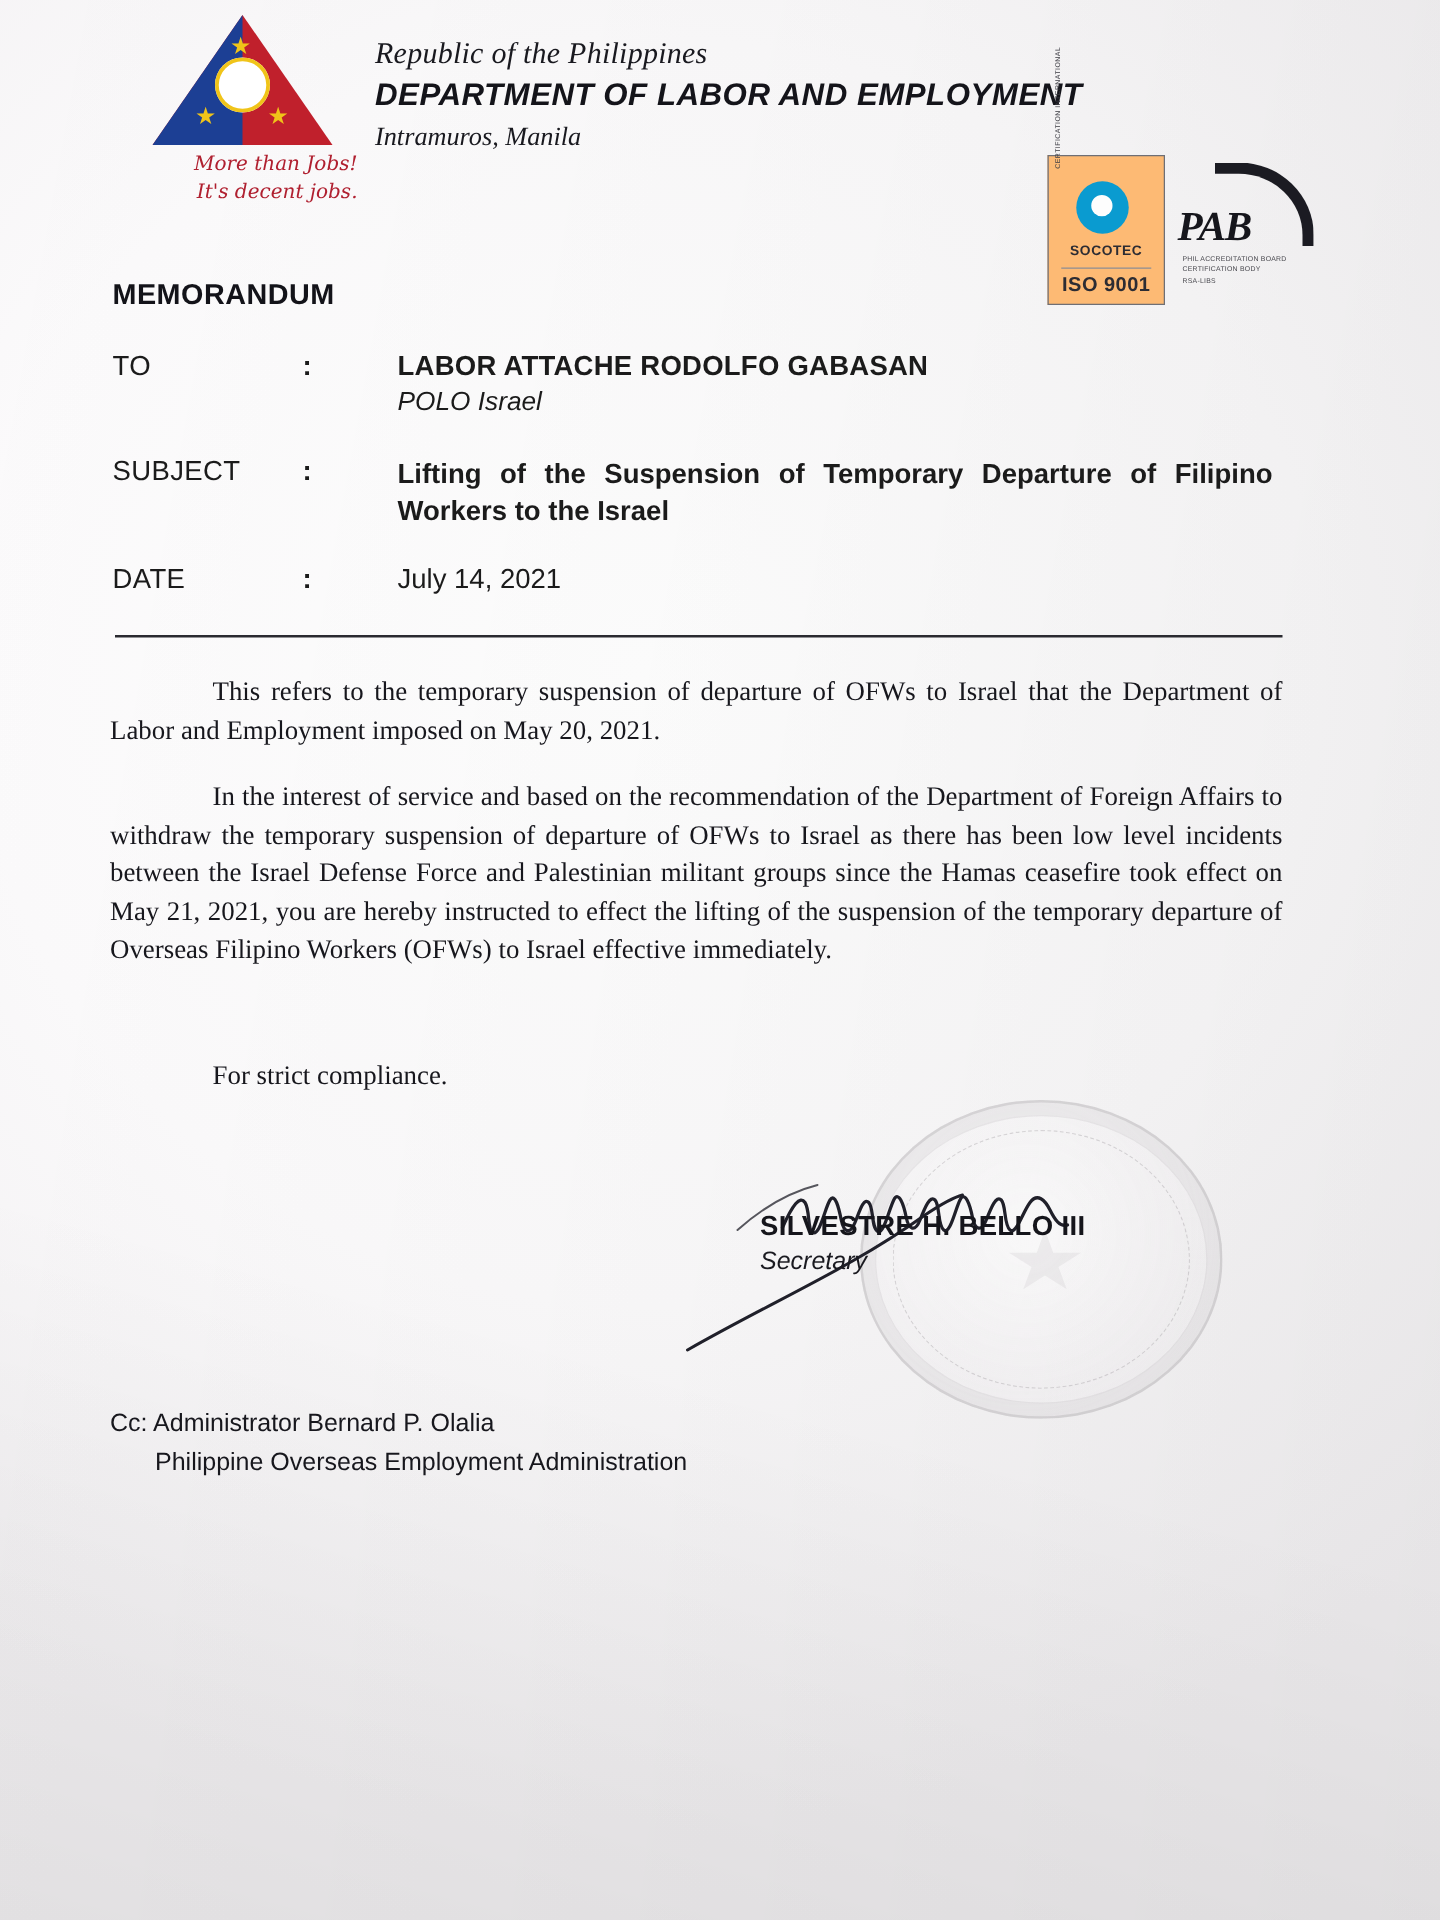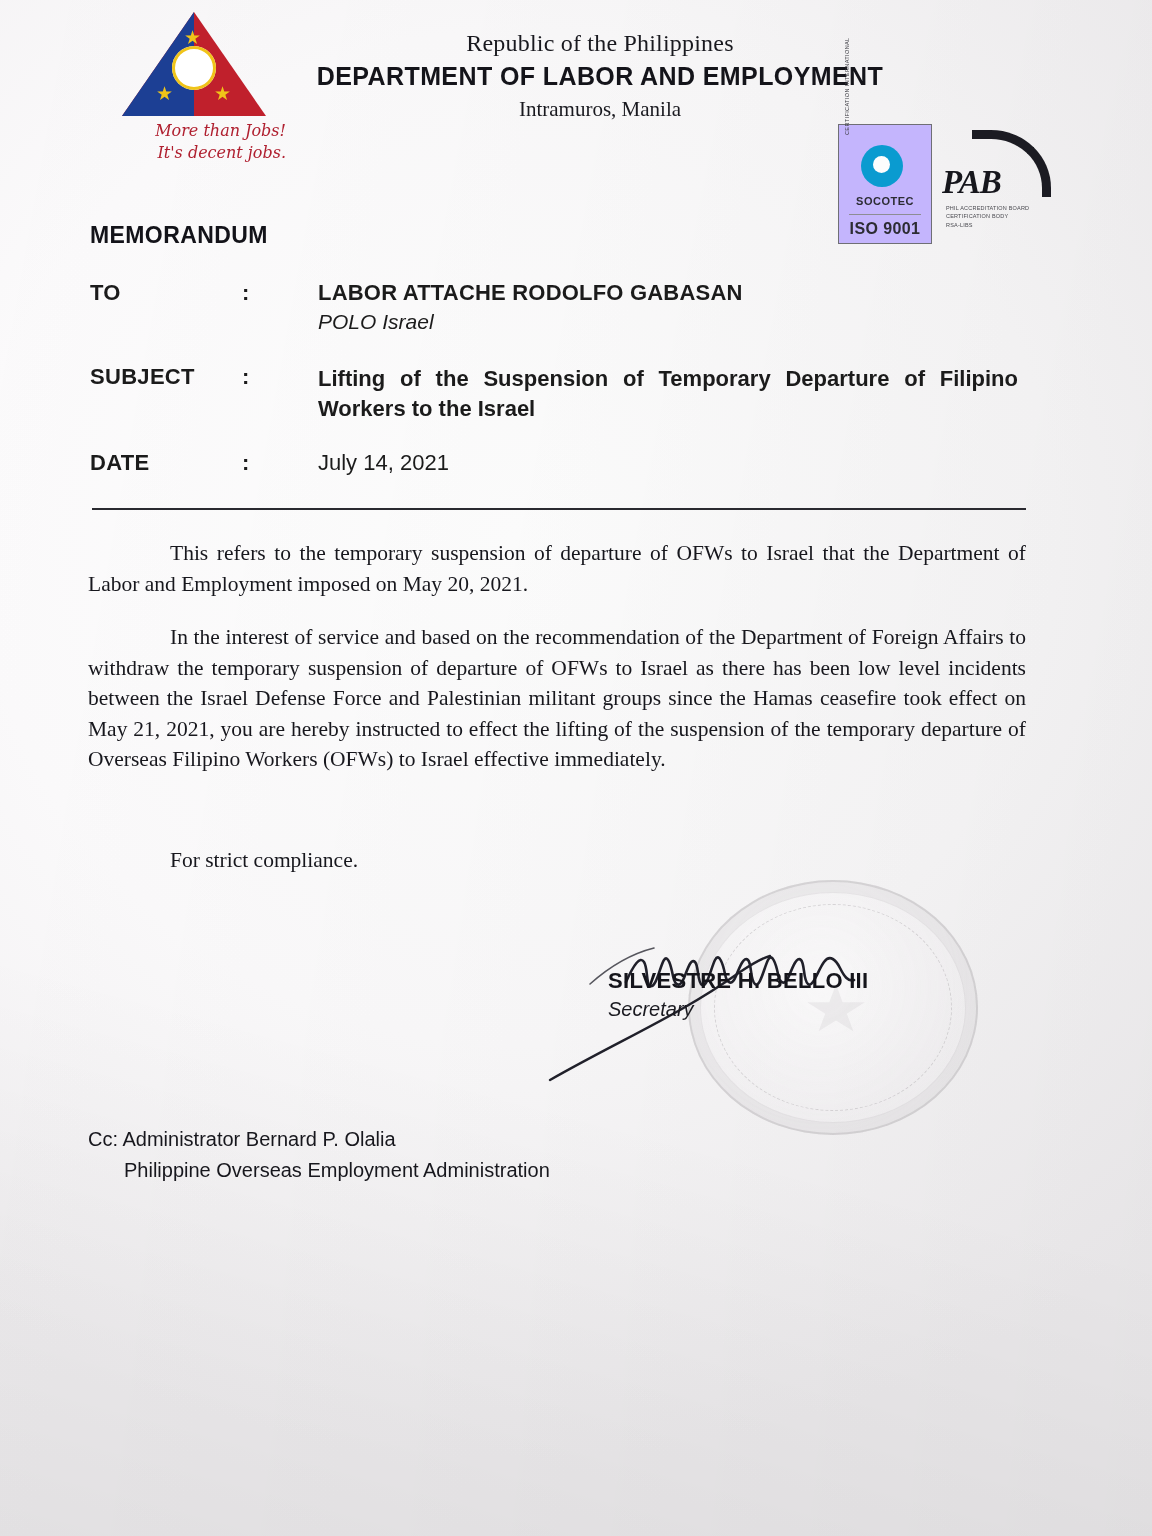--- a/index.html
+++ b/index.html
@@ -105,21 +105,21 @@
     font-size: 16px;
     color: #b02030;
     line-height: 1.35;
   }
 
   .head-text {
     position: absolute;
     left: 300px;
     top: 22px;
     width: 600px;
-    text-align: center;
+    font-style: italic;
   }
   .head-line1 {
     font-family: "Liberation Serif", serif;
     font-size: 24px;
     letter-spacing: 0.2px;
     color: #19191f;
   }
   .head-line2 {
     font-family: "Liberation Sans", sans-serif;
     font-weight: bold;
@@ -143,21 +143,21 @@
     width: 210px;
     height: 120px;
   }
   .cert-socotec {
     position: absolute;
     left: 0;
     top: 0;
     width: 92px;
     height: 118px;
     border: 1px solid #6f6f75;
-    background: #c4b5fd;
+    background: #fdba74;
   }
   .cert-ring {
     position: absolute;
     left: 22px;
     top: 20px;
     width: 42px;
     height: 42px;
     border-radius: 50%;
     background: #0a9bd0;
   }
@@ -265,21 +265,21 @@
   .field {
     position: absolute;
     left: 90px;
     width: 940px;
   }
   .field .lbl {
     position: absolute;
     left: 0;
     top: 0;
     font-size: 22px;
-    font-weight: bold;
+    font-weight: normal;
     letter-spacing: 0.3px;
   }
   .field .colon {
     position: absolute;
     left: 152px;
     top: 0;
     font-size: 22px;
     font-weight: bold;
   }
   .field .val {

